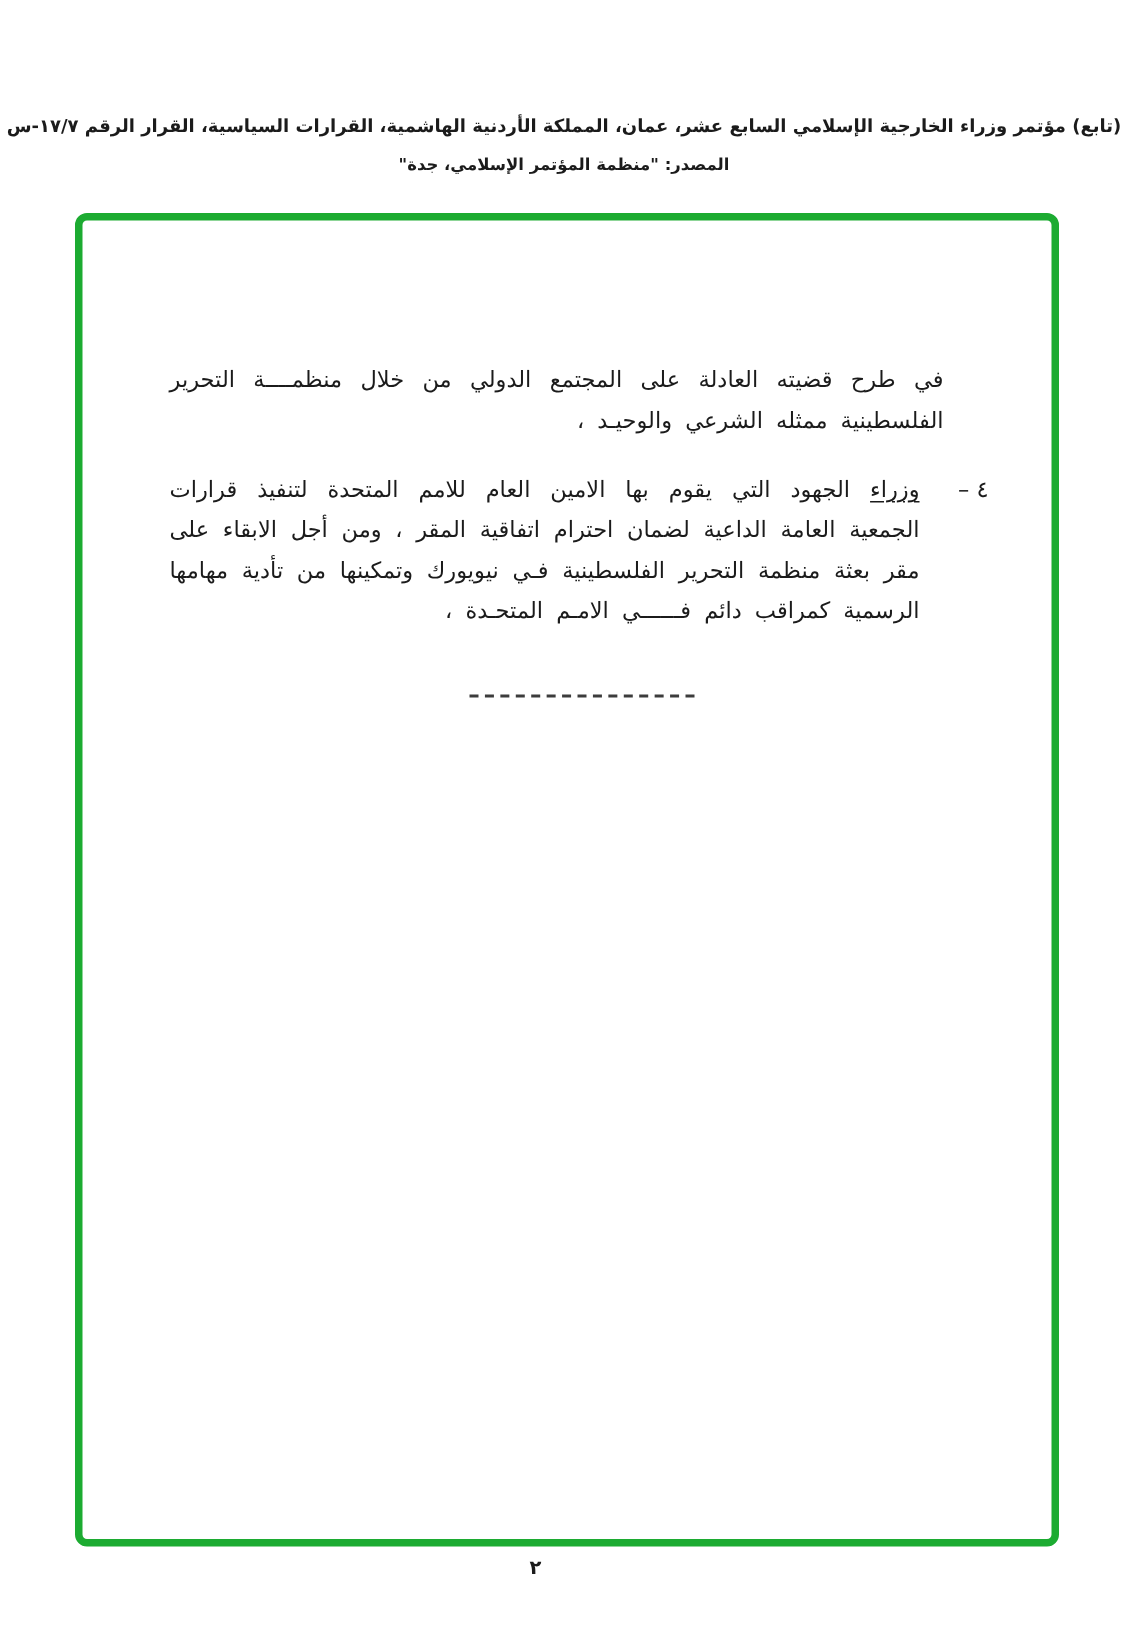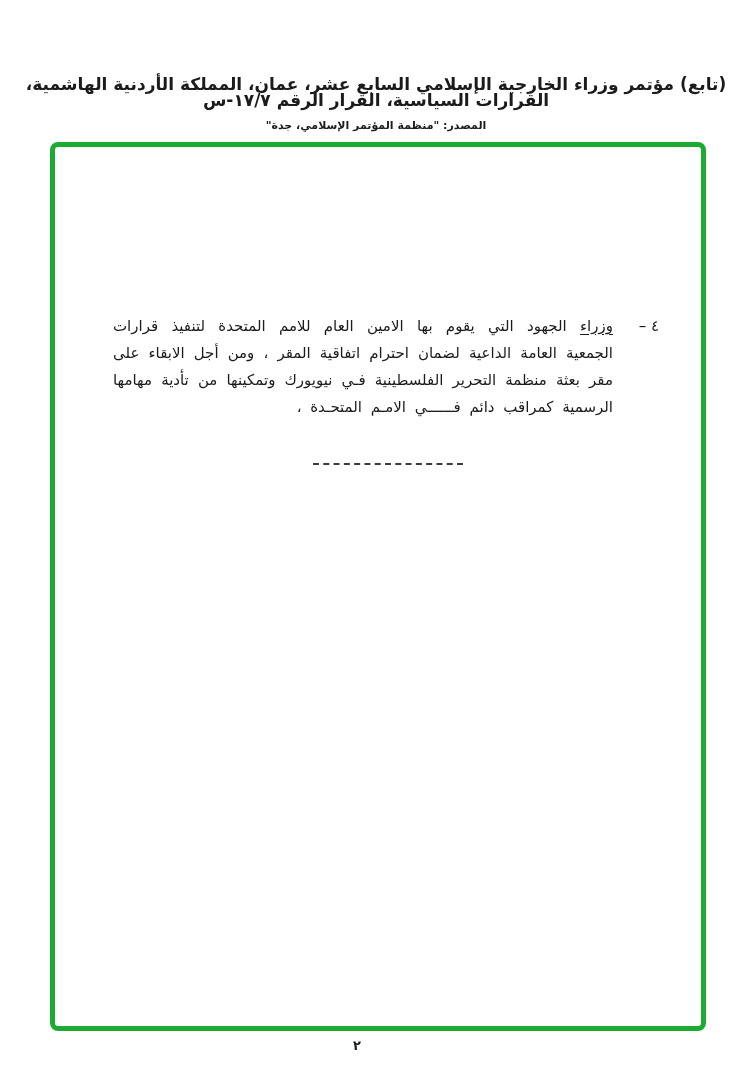--- a/index.html
+++ b/index.html
@@ -17,21 +17,21 @@
   }
   .doc-header {
     position: absolute;
     top: 76px;
     left: 0;
     width: 752px;
     direction: rtl;
     text-align: center;
   }
   .doc-header .line1 {
-    font-size: 17px;
+    font-size: 12px;
     font-weight: bold;
     letter-spacing: 0.2px;
     line-height: 16px;
   }
   .doc-header .line2 {
     font-size: 11px;
     font-weight: bold;
     margin-top: 11px;
     line-height: 13px;
   }
@@ -108,20 +108,21 @@
 </head>
 <body>
 
 <div class="doc-header">
   <div class="line1">(تابع) مؤتمر وزراء الخارجية الإسلامي السابع عشر، عمان، المملكة الأردنية الهاشمية، القرارات السياسية، القرار الرقم ١٧/٧-س</div>
   <div class="line2">المصدر:  "منظمة المؤتمر الإسلامي، جدة"</div>
 </div>
 
 <div class="frame">
 
+  <p class="para cont-para">في طرح قضيته العادلة على المجتمع الدولي من خلال منظمــــة التحرير الفلسطينية ممثله الشرعي والوحيـد ،</p>
 
   <div class="item-row">
     <span class="item-marker">٤ –</span>
     <p class="para item-text">
       <span class="lead-underline">وزراء</span><span> الجهود التي يقوم بها الامين العام للامم المتحدة لتنفيذ قرارات الجمعية العامة الداعية لضمان احترام اتفاقية المقر ، ومن أجل الابقاء على مقر بعثة منظمة التحرير الفلسطينية فـي نيويورك وتمكينها من تأدية مهامها الرسمية كمراقب دائم فــــــي الامـم المتحـدة ،</span>
     </p>
   </div>
 
   <div class="separator"></div>
 

